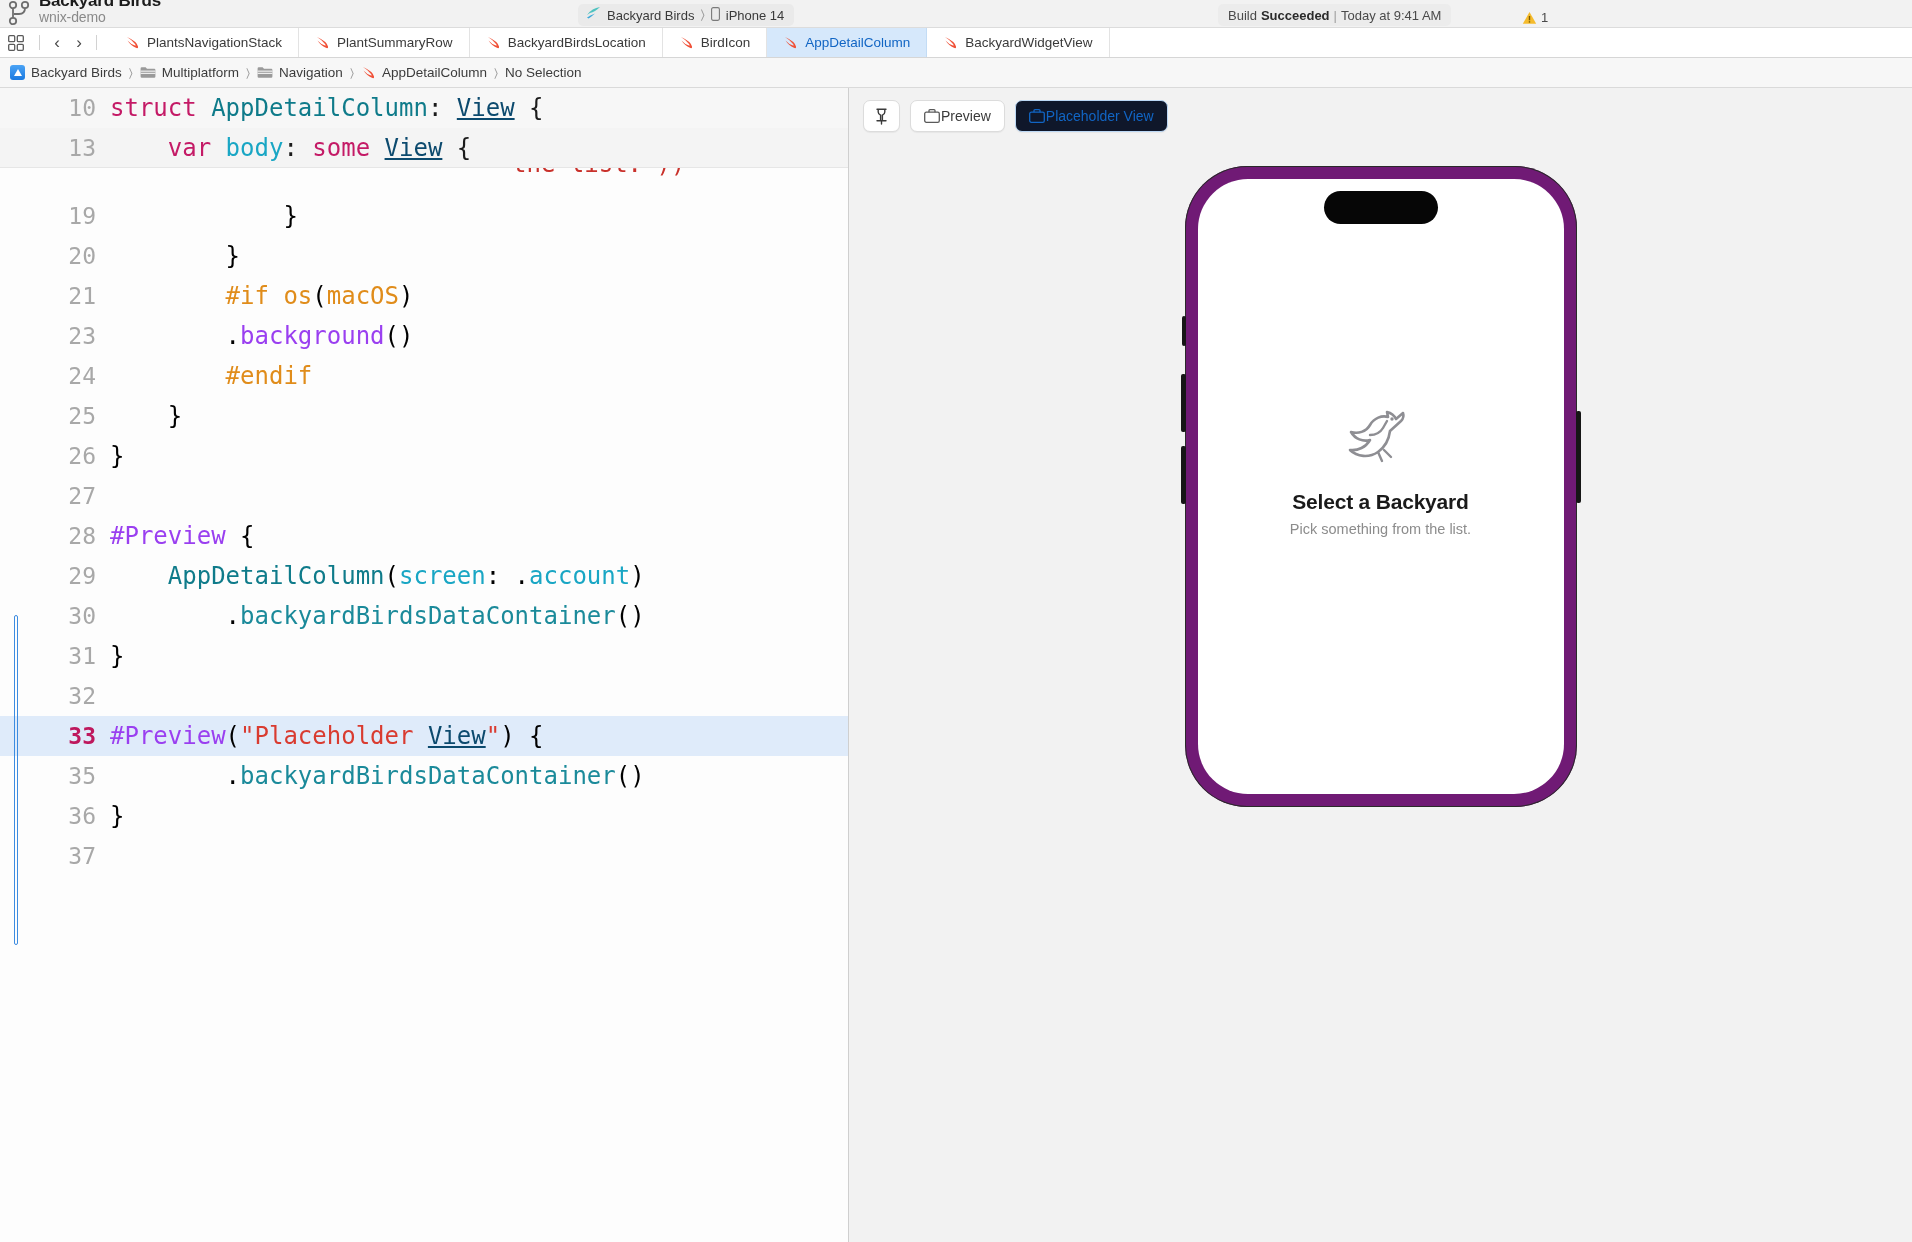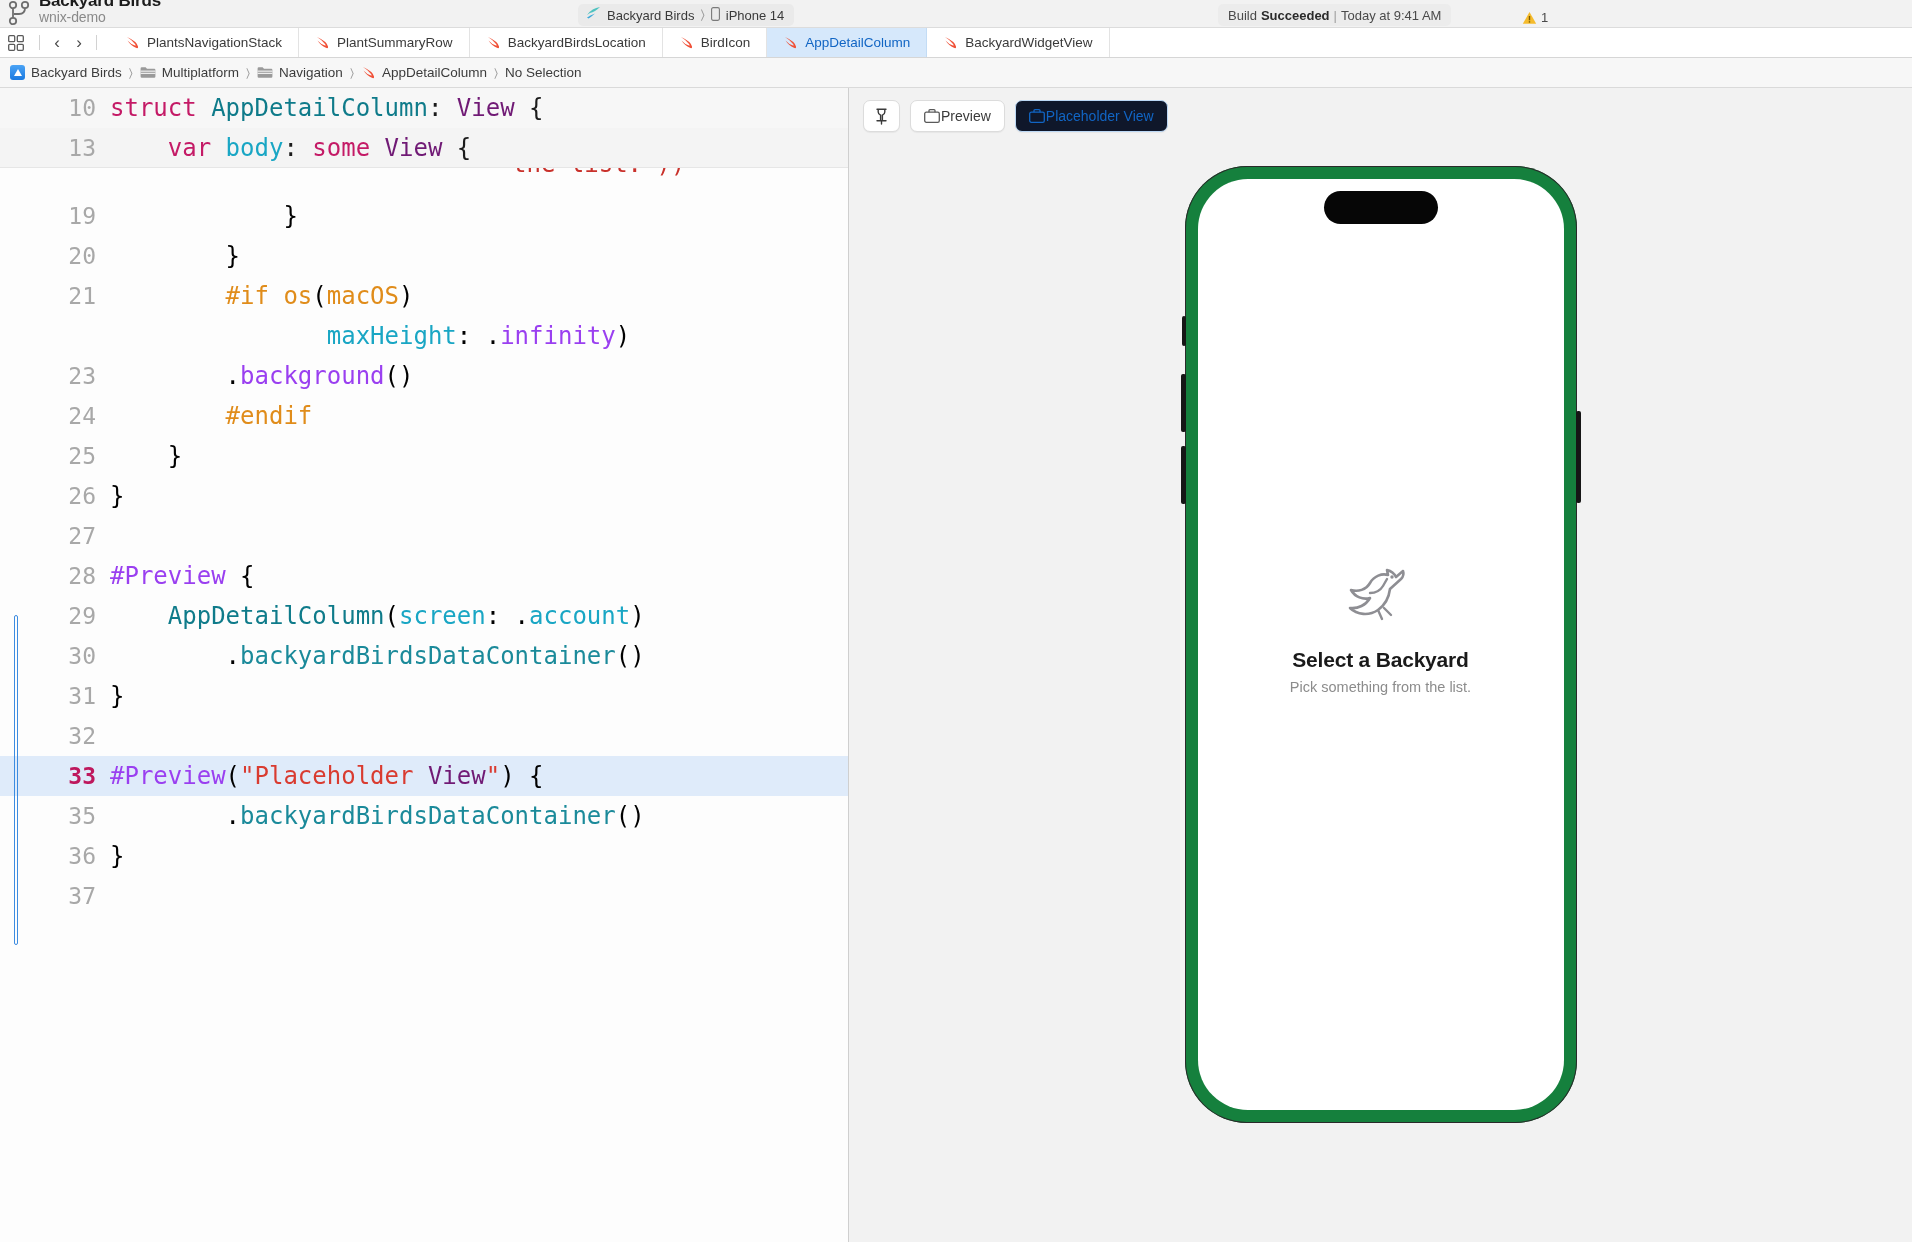--- a/index.html
+++ b/index.html
@@ -140,21 +140,21 @@
   
   .changebar {
     position: absolute; left: 14px; width: 4px;
     border: 1.5px solid #3d8ce0; border-radius: 3px;
     background: transparent;
   }
 
   
   .kw   { color: #c41a66; }      
   .typ  { color: #0f7b8a; }      
-  .typ2 { color: #701a75; }      
+  .typ2 { color: #0c4a6e; text-decoration: underline; }      
   .mac  { color: #9a3ff0; }      
   .pre  { color: #e08c1a; }      
   .prop { color: #19a6c4; }      
   .str  { color: #d93b30; }      
   .pun  { color: #1b1b1b; }
   .id   { color: #1b8a9a; }
 
   
   .preview-pane {
     flex: 1 1 auto; background: #f2f2f2;
@@ -177,22 +177,22 @@
   }
   .pin-glyph { width: 15px; height: 17px; display:block; }
   .pv-glyph { width: 16px; height: 14px; display:block; }
 
   
   .phone-wrap {
     position: absolute; left: 50%; transform: translateX(-50%);
     top: 78px;
   }
   .phone {
-    width: 392px; height: 957px;
-    background: #15803d;
+    width: 392px; height: 641px;
+    background: #701a75;
     border-radius: 62px;
     padding: 13px;
     position: relative;
     box-shadow: 0 0 0 1px #2a2a2a inset;
   }
   .phone-screen {
     width: 100%; height: 100%;
     background: #ffffff;
     border-radius: 50px;
     position: relative; overflow: hidden;
@@ -382,21 +382,20 @@
     </div>
 
     <div class="partial-row">
       <span class="ptext">the list."))</span>
     </div>
 
     <div id="code-host">
         <div class="code-line"><span class="gutter">19</span><span class="codetext">            }</span></div>
         <div class="code-line"><span class="gutter">20</span><span class="codetext">        }</span></div>
         <div class="code-line"><span class="gutter">21</span><span class="codetext">        <span class="pre">#if</span> <span class="pre">os</span>(<span class="pre">macOS</span>)</span></div>
-        <div class="code-line"><span class="gutter"></span><span class="codetext">               <span class="prop">maxHeight</span>: .<span class="mac">infinity</span>)</span></div>
         <div class="code-line"><span class="gutter">23</span><span class="codetext">        .<span class="mac">background</span>()</span></div>
         <div class="code-line"><span class="gutter">24</span><span class="codetext">        <span class="pre">#endif</span></span></div>
         <div class="code-line"><span class="gutter">25</span><span class="codetext">    }</span></div>
         <div class="code-line"><span class="gutter">26</span><span class="codetext">}</span></div>
         <div class="code-line"><span class="gutter">27</span><span class="codetext"></span></div>
         <div class="code-line"><span class="gutter">28</span><span class="codetext"><span class="mac">#Preview</span> {</span></div>
         <div class="code-line"><span class="gutter">29</span><span class="codetext">    <span class="typ">AppDetailColumn</span>(<span class="prop">screen</span>: .<span class="prop">account</span>)</span></div>
         <div class="code-line"><span class="gutter">30</span><span class="codetext">        .<span class="id">backyardBirdsDataContainer</span>()</span></div>
         <div class="code-line"><span class="gutter">31</span><span class="codetext">}</span></div>
         <div class="code-line"><span class="gutter">32</span><span class="codetext"></span></div>

